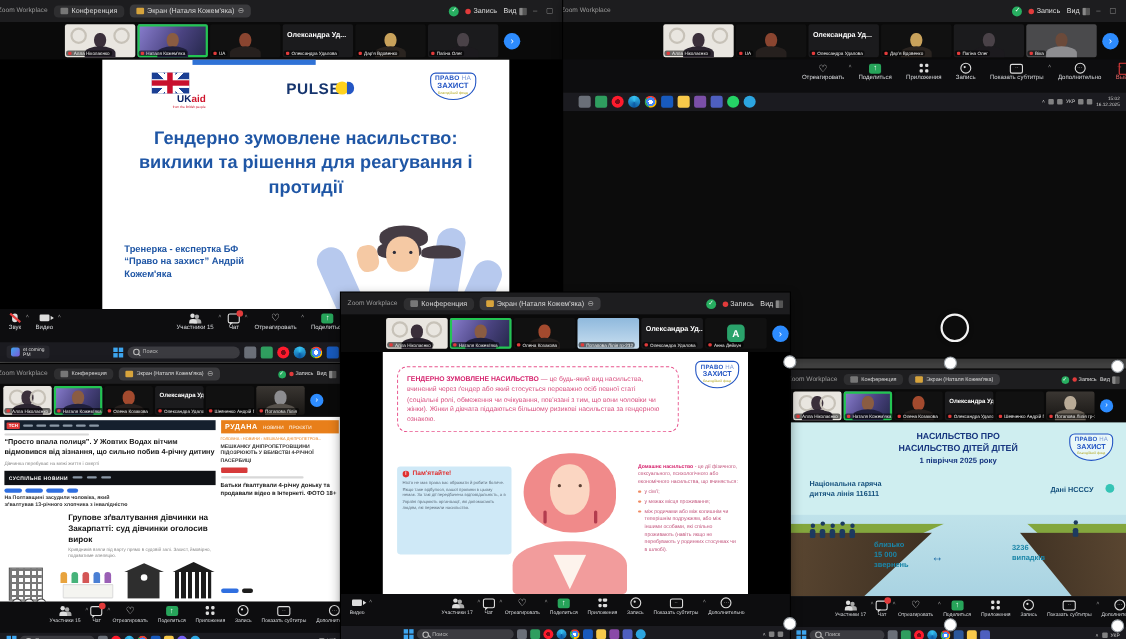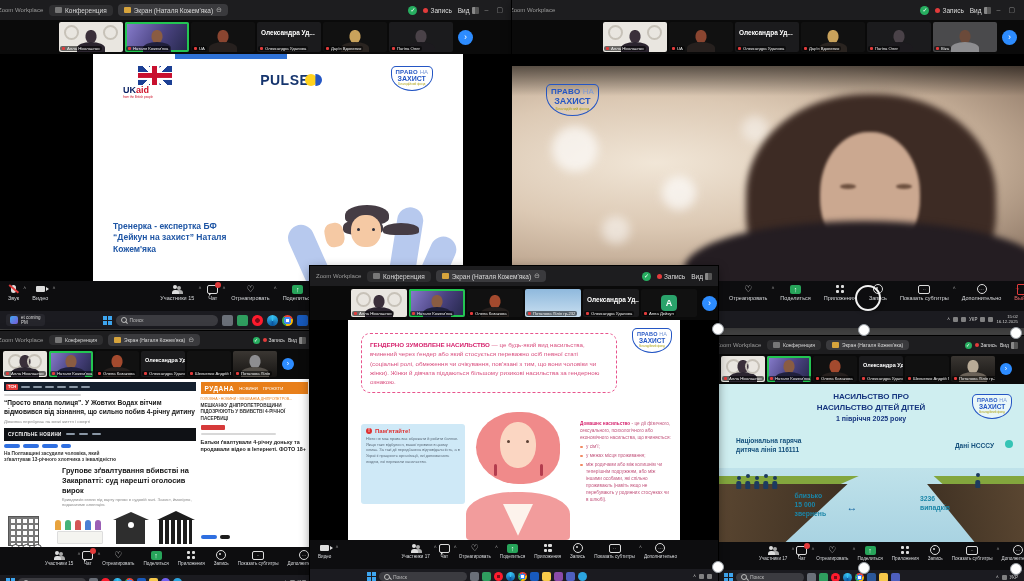--- a/index.html
+++ b/index.html
@@ -94,21 +94,21 @@
   .pz .shield{border:1px solid #2456c4;border-radius:5px 5px 50% 50%/5px 5px 65% 65%;padding:2px 4px 4px;background:rgba(255,255,255,.55);}
   .pz .l1{font-weight:bold;letter-spacing:.3px;}
   .pz .lna{font-weight:normal;color:#7d9bd8;}
   .pz .l2{font-weight:bold;display:block;}
   .pz .sub{display:block;color:#b3a81f;}
   
   .c1{position:relative;height:227px;background:#000;overflow:hidden;}
   .slide1{position:absolute;left:93px;top:0;width:370px;height:100%;background:#fff;}
   .bluebar{position:absolute;left:82px;top:0;width:112px;height:5px;background:#2f72d6;}
   .logos{position:absolute;left:30px;top:12px;right:30px;display:flex;align-items:flex-start;justify-content:space-between;}
-  .ukaid{width:64px;text-align:left;}
+  .ukaid{width:64px;text-align:right;}
   .ujack{width:34px;height:19px;margin:0 auto;background:
     linear-gradient(#c8102e,#c8102e) center/16% 100% no-repeat,
     linear-gradient(#c8102e,#c8102e) center/100% 26% no-repeat,
     linear-gradient(#fff,#fff) center/28% 100% no-repeat,
     linear-gradient(#fff,#fff) center/100% 42% no-repeat,
     linear-gradient(45deg,transparent 45%,#fff 45%,#fff 55%,transparent 55%),
     linear-gradient(-45deg,transparent 45%,#fff 45%,#fff 55%,transparent 55%),
     #1b3f94;}
   .ukaid .t{font-size:9px;font-weight:bold;}
   .ukaid .t .uk{color:#0b2265;} .ukaid .t .aid{color:#cf142b;}
@@ -312,21 +312,22 @@
             <div class="s">from the British people</div>
           </div>
           <div class="pulse">
               <span>PULSE</span>
               <i class="pulse-dot"></i>
             </div>
           <div class="pz" style="font-size:6px">
             <div class="shield"><span class="l1">ПРАВО</span> <span class="lna">НА</span><span class="l2" style="font-size:7px">ЗАХИСТ</span><span class="sub" style="font-size:3.2px">Благодійний фонд</span></div>
           </div>
         </div>
-        <div class="trainer">Тренерка - експертка БФ “Дейкун на захист” Наталя Кожем'яка</div>
+        <div class="title1">Гендерно зумовлене насильство: виклики та рішення для реагування і протидії</div>
+        <div class="trainer">Тренерка - експертка БФ “Право на захист” Андрій Кожем'яка</div>
         <div class="illo1">
           <i class="hand h1"></i>
             <i class="hand h2"></i>
             <i class="hand h3"></i>
           <i class="hairI"></i>
             <i class="faceI"></i>
             <i class="palmI"></i>
         </div>
       </div>
     </div>
@@ -476,37 +477,20 @@
           </span>
         </div>
       <div class="tile" style="background:#4a4a4c">
           <b class="pp" style="--h:#6b4a3a;--b:#8d8d90"></b>
           <span class="nm">
             <i class="micoff"></i>
             <span>Віка</span>
           </span>
         </div>
       <span class="next-btn">›</span>
-    </div>
-    <div class="c2">
-      <div class="vid">
-        <i class="bokeh" style="left:40px;top:60px;width:46px;height:46px;"></i>
-        <i class="bokeh" style="left:150px;top:110px;width:34px;height:34px;"></i>
-        <i class="bokeh" style="left:230px;top:50px;width:26px;height:26px;opacity:.45"></i>
-        <i class="bokeh" style="left:90px;top:150px;width:28px;height:28px;opacity:.5"></i>
-        <div class="vign"></div>
-        <i class="hairW"></i>
-        <i class="faceW"></i>
-        <i class="eyeW" style="right:168px;top:118px;"></i>
-        <i class="eyeW" style="right:112px;top:118px;"></i>
-        <i class="shouldersW"></i>
-        <div class="pz" style="font-size:8px;position:absolute;left:34px;top:18px;">
-          <div class="shield" style="background:transparent"><span class="l1">ПРАВО</span> <span class="lna">НА</span><span class="l2" style="font-size:9px">ЗАХИСТ</span><span class="sub" style="font-size:4px">Благодійний фонд</span></div>
-        </div>
-      </div>
     </div>
     <div class="toolbar">
       <span class="sp" style="width:196px"></span>
       <div class="titem">
           <span class="glyph">
             <i class="g-heart">♡</i>
           </span>
           <span>Отреагировать</span>
           <i class="caret">˄</i>
         </div>
@@ -666,21 +650,21 @@
             <i class="navdash"></i>
             <i class="navdash"></i>
           </div>
         <div class="pillrow">
             <i class="bluepill"></i>
             <i class="bluepill"></i>
             <i class="bluepill"></i>
             <i class="bluepill" style="width:10px"></i>
           </div>
         <div class="hl2">На Полтавщині засудили чоловіка, який зґвалтував 13-річного хлопчика з інвалідністю</div>
-        <div class="hl3">Групове зґвалтування вбивстві на Закарпатті: суд нарешті оголосив вирок</div>
+        <div class="hl3">Групове зґвалтування дівчинки на Закарпатті: суд дівчинки оголосив вирок</div>
         <div class="sub3">Кривдників взяли під варту прямо в судовій залі. Захист, ймовірно, подаватиме апеляцію.</div>
         <div class="illorow">
           <span class="bldg">
               <span class="heads">
                 <i></i>
                 <i></i>
                 <i></i>
               </span>
             </span>
           <span class="protest">

